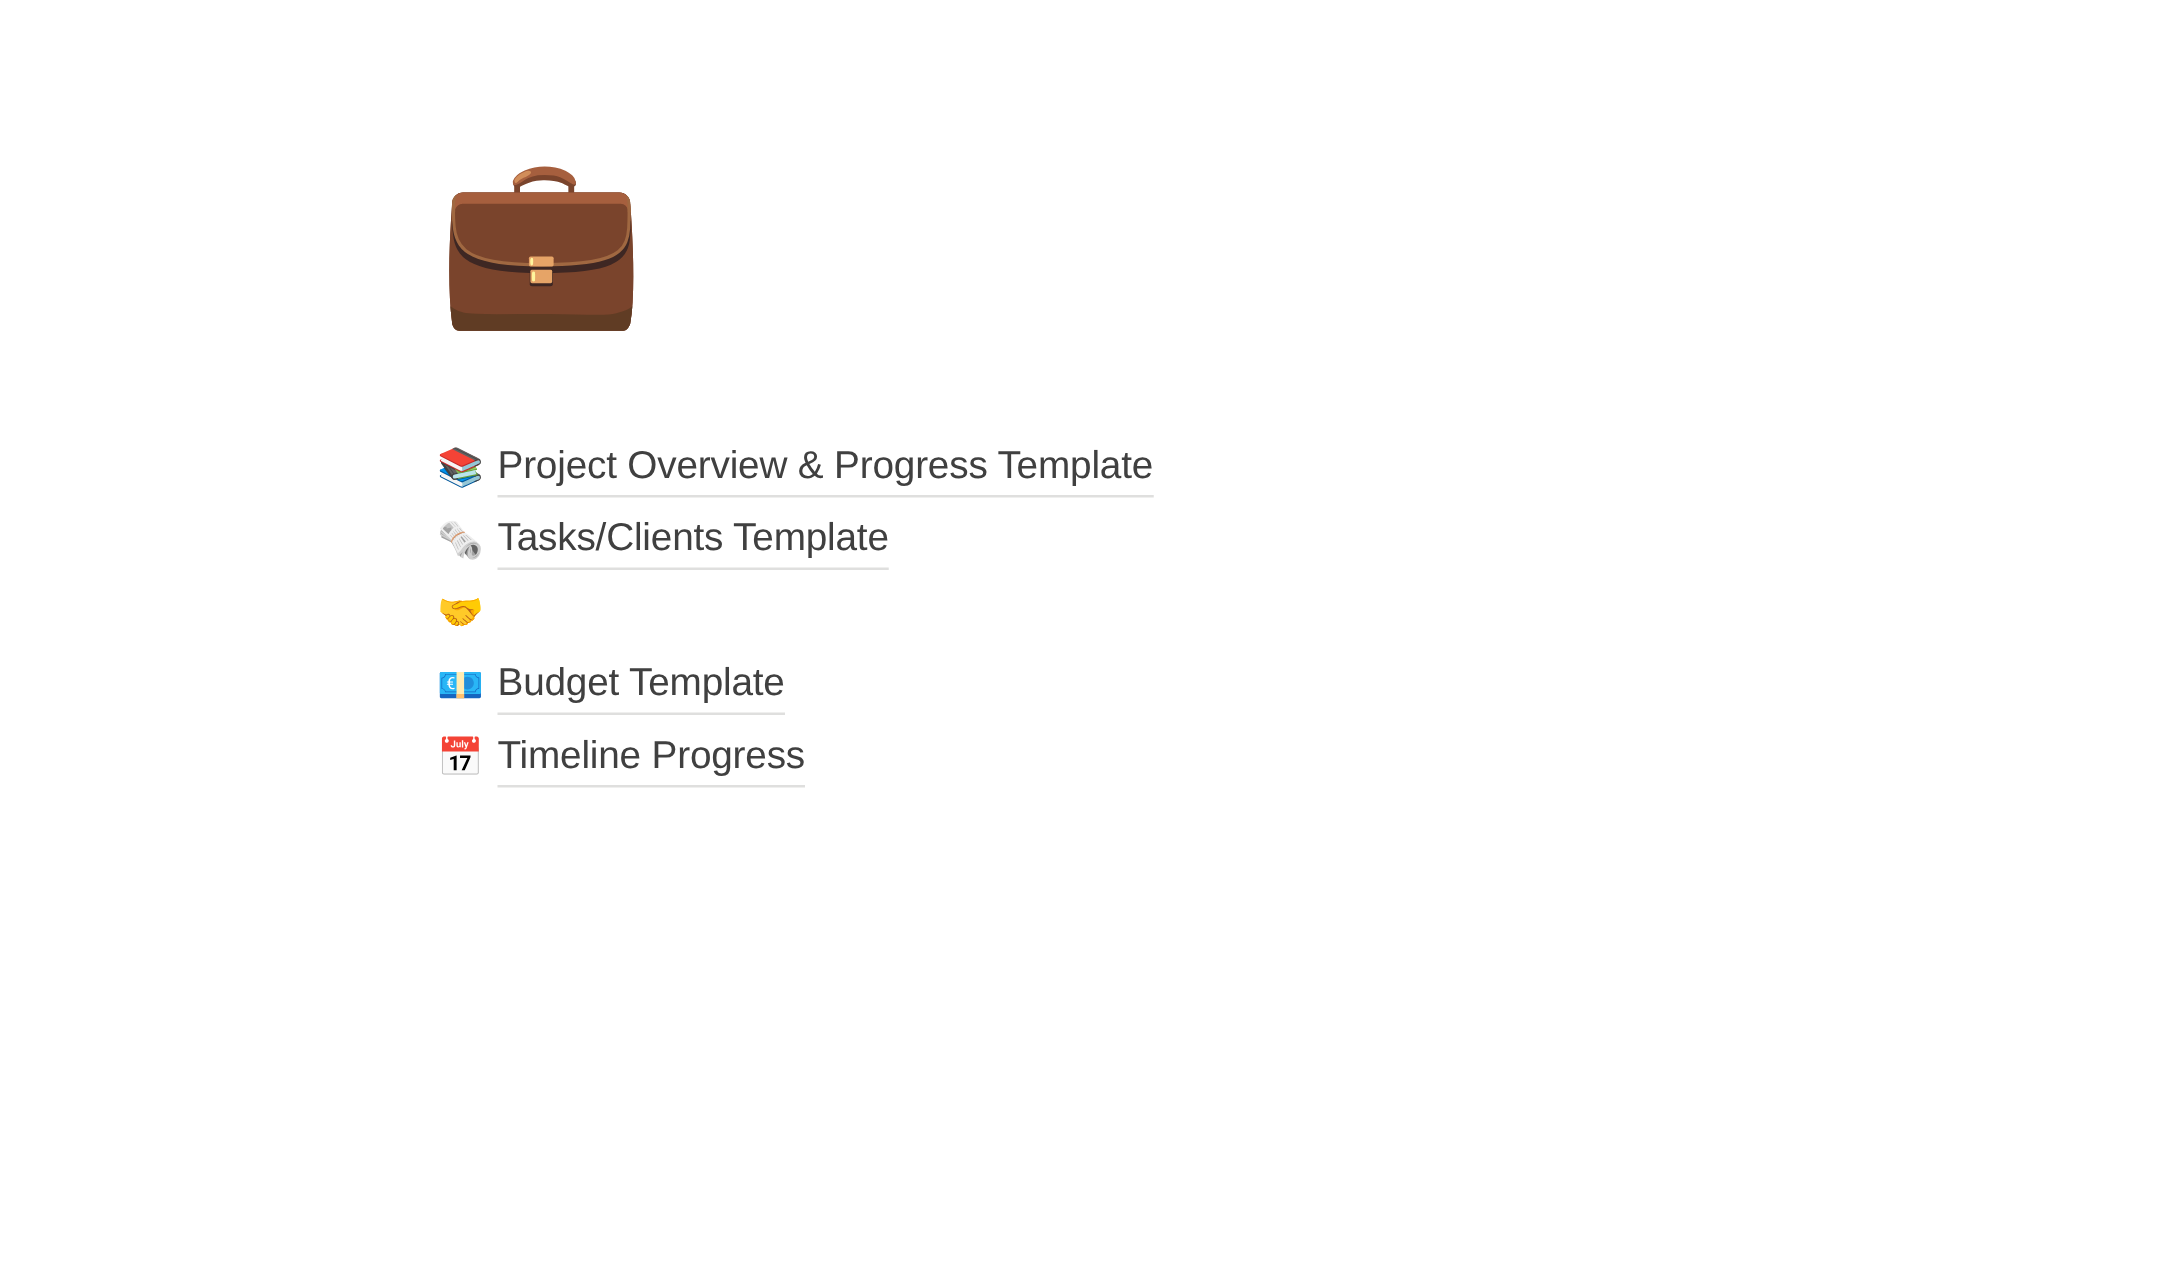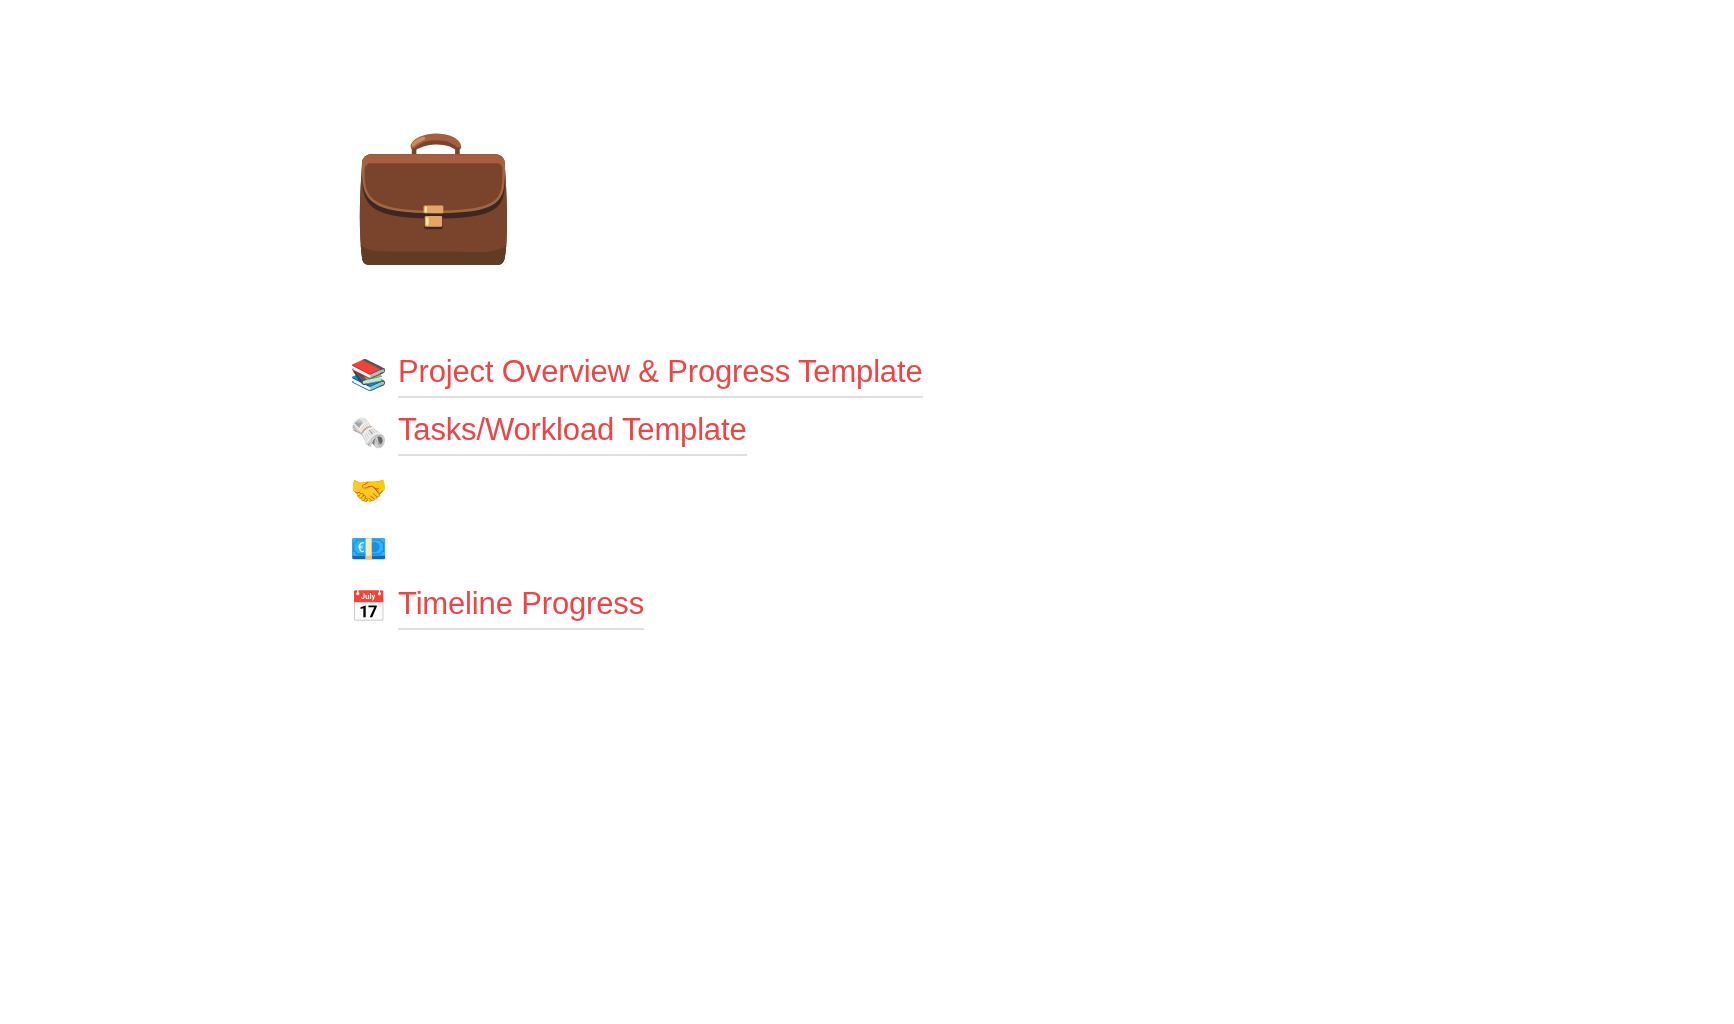--- a/index.html
+++ b/index.html
@@ -75,21 +75,21 @@
     line-height: 36px;
     text-align: center;
     font-family: "DejaVu Sans", sans-serif;
     user-select: none;
   }
 
   .link-text {
     margin-left: 12px;
     font-size: 31px;
     line-height: 40px;
-    color: #ef4444;
+    color: #404040;
     font-weight: 400;
     letter-spacing: -0.005em;
     border-bottom: 2px solid #dfdfde;
     padding-bottom: 4px;
     white-space: nowrap;
     font-family: "Liberation Sans", "DejaVu Sans", sans-serif;
   }
 </style>
 </head>
 <body>
@@ -102,29 +102,30 @@
 
     <div class="link-list">
 
       <div class="link-row">
         <span class="link-emoji">📚</span>
         <span class="link-text">Project Overview &amp; Progress Template</span>
       </div>
 
       <div class="link-row">
         <span class="link-emoji">🗞️</span>
-        <span class="link-text">Tasks/Workload Template</span>
+        <span class="link-text">Tasks/Clients Template</span>
       </div>
 
       <div class="link-row">
         <span class="link-emoji">🤝</span>
       </div>
 
       <div class="link-row">
         <span class="link-emoji">💶</span>
+        <span class="link-text">Budget Template</span>
       </div>
 
       <div class="link-row">
         <span class="link-emoji">📅</span>
         <span class="link-text">Timeline Progress</span>
       </div>
 
     </div>
   </div>
 </div>

